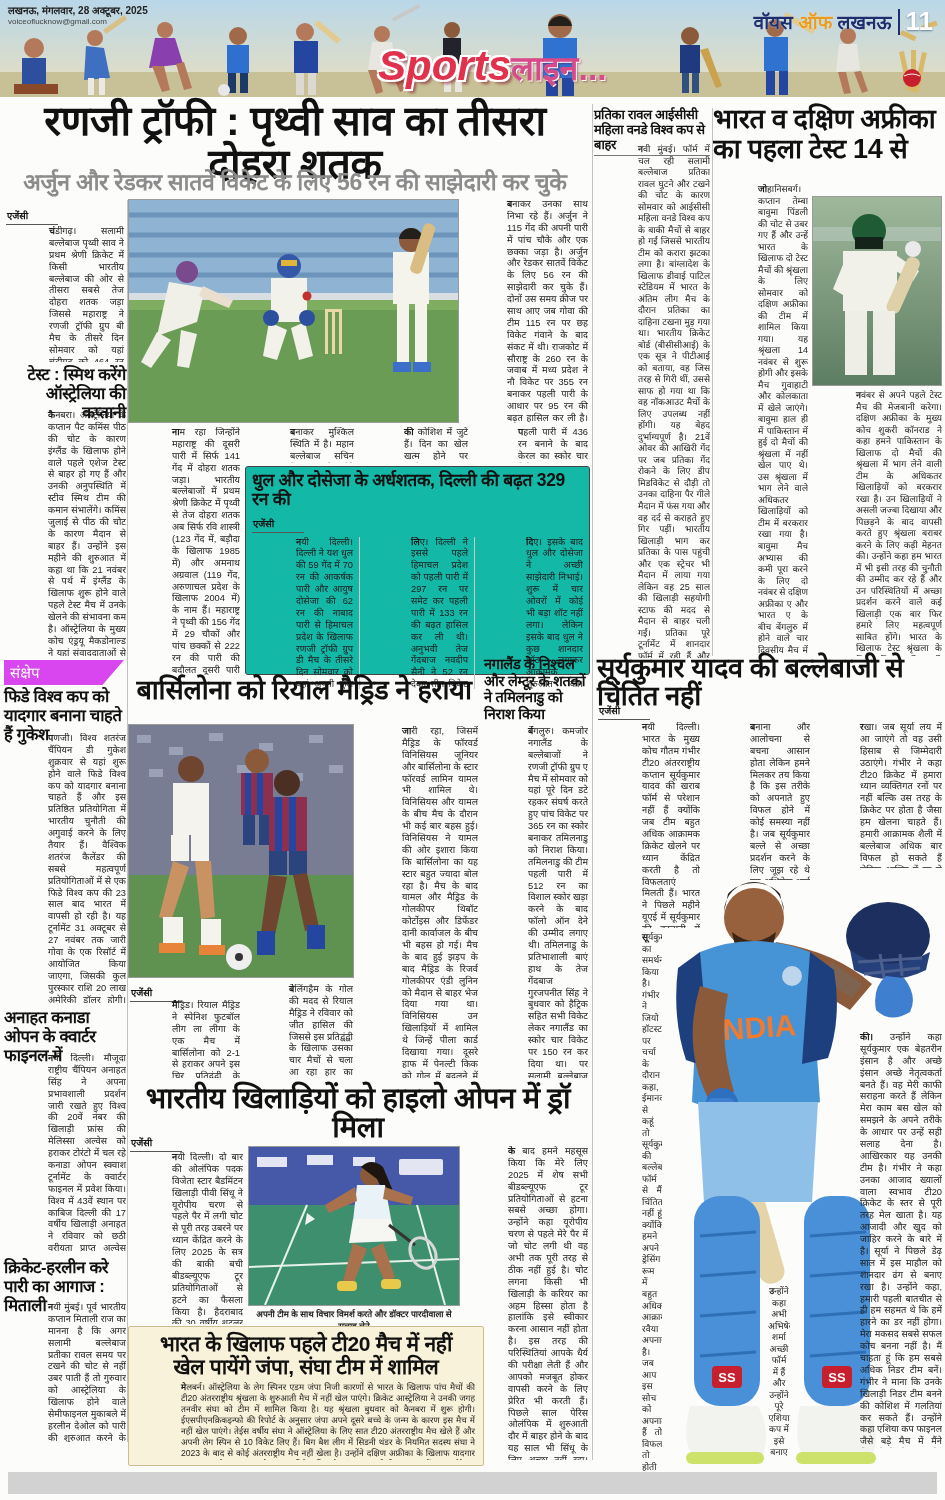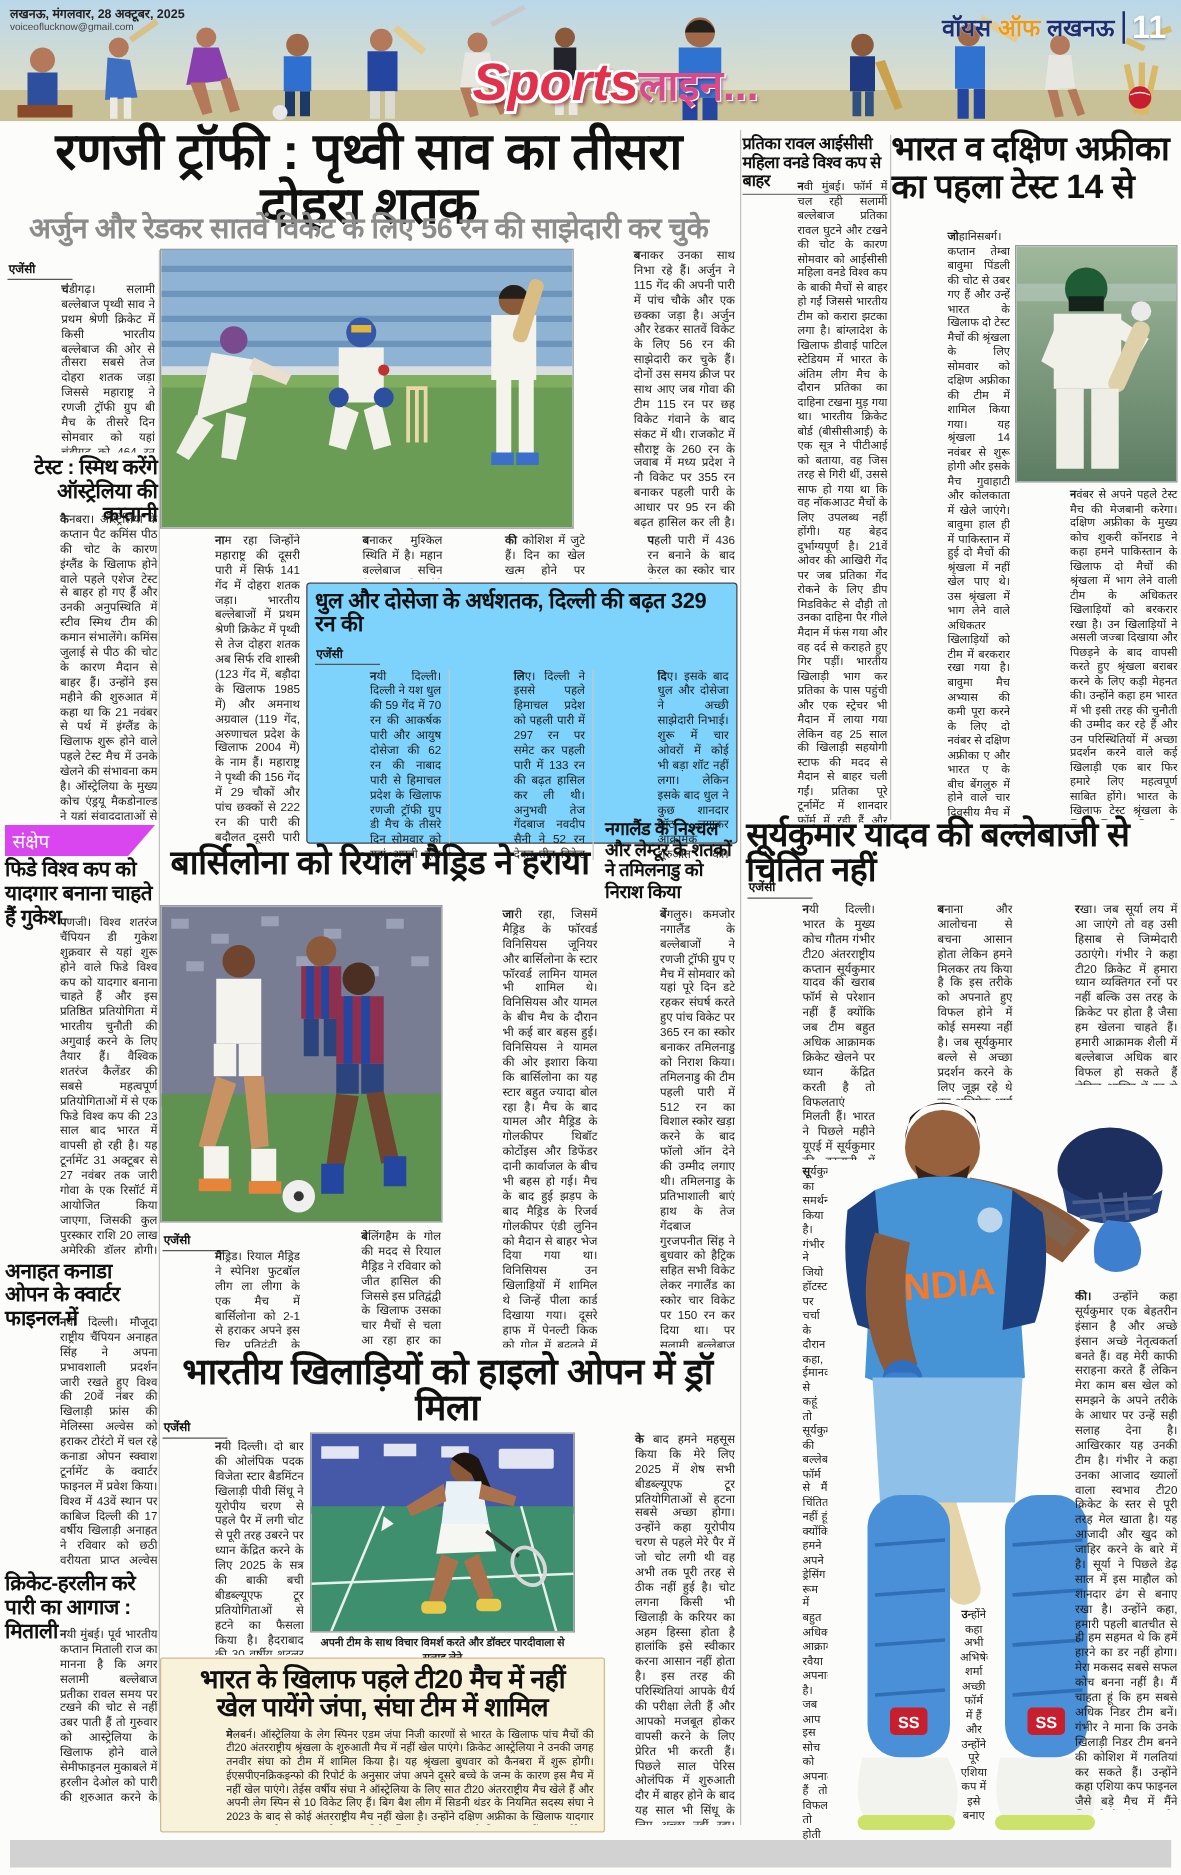--- a/index.html
+++ b/index.html
@@ -26,21 +26,21 @@
   .sports-en { font-size:42px; font-weight:bold; font-style:italic; color:#e0324c;
                text-shadow:-2px -2px 0 #fff, 2px -2px 0 #fff, -2px 2px 0 #fff, 2px 2px 0 #fff, 4px 4px 3px rgba(120,0,30,.55); }
   .sports-hi { font-size:34px; font-weight:bold; color:#d84b8a; text-shadow:1px 1px 0 #fff, 2px 2px 2px rgba(120,0,60,.4); }
 
   .photo { border:1px solid #9a9a9a; overflow:hidden; background:#dfe7ec; }
   .caption { font-size:8.6px; font-weight:bold; color:#222; text-align:center; }
 
   .sankshep-label { background:#d946ef; color:#fff; font-size:15px; font-weight:normal; padding:2px 10px 3px 6px;
                     clip-path:polygon(0 0, 100% 0, 82% 100%, 0 100%); width:120px; }
 
-  .boxed { border:1.6px solid #444; border-radius:3px; background:#7dd3fc; }
+  .boxed { border:1.6px solid #444; border-radius:3px; background:#14b8a6; }
   .cream-box { background:#f8f2da; border:1px solid #cdbd8d; border-radius:2px; }
 
   .cols { display:flex; gap:7px; }
   .cols > div { flex:1; }
   .col-sep { border-right:1px solid #c8c8c8; padding-right:6px; }
 </style>
 </head>
 <body>
 
 <div id="page">

